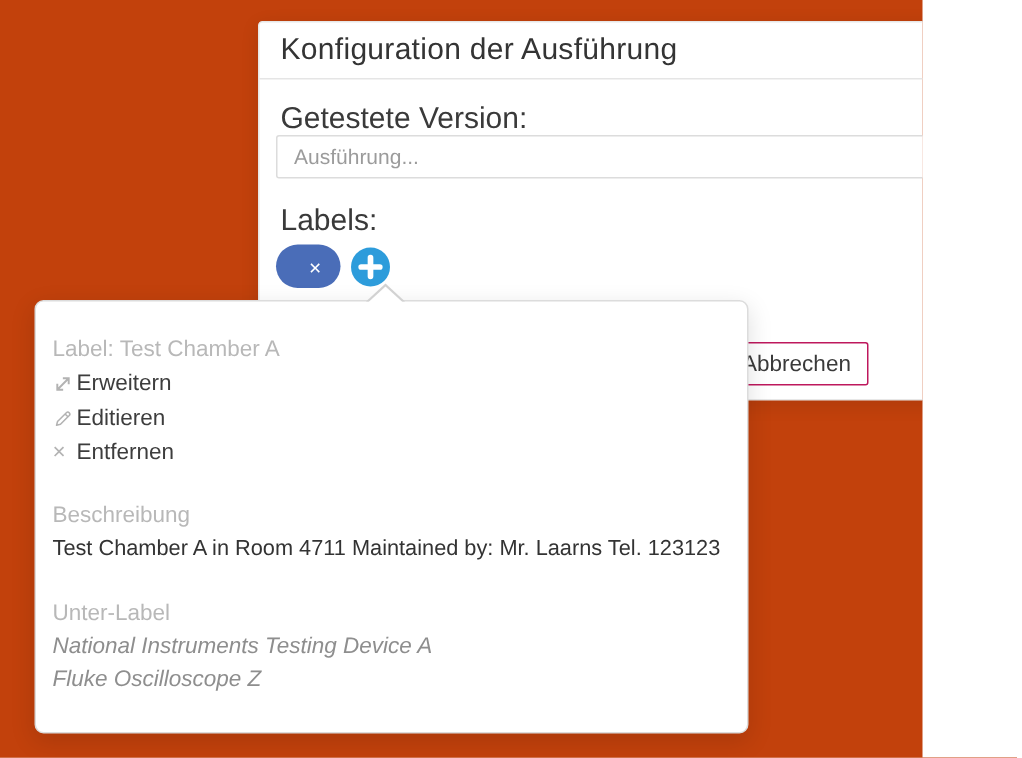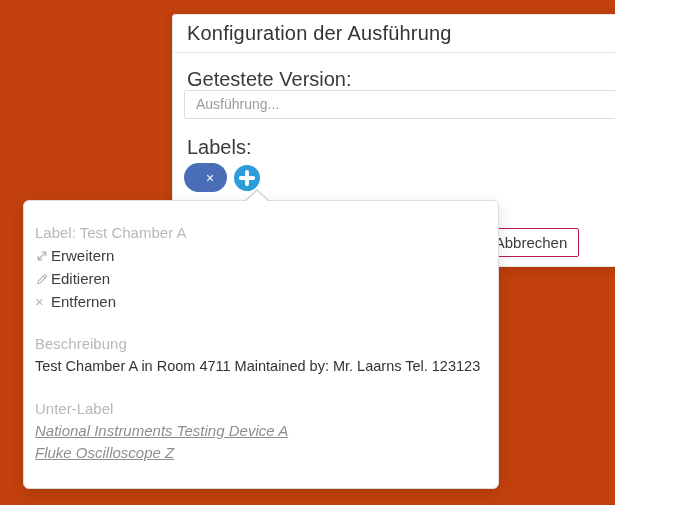--- a/index.html
+++ b/index.html
@@ -72,21 +72,21 @@
   .pop-caret-outer { top:-12px; left:220px; border-bottom:12px solid #d2d2d2; }
   .pop-caret-inner { top:-10px; left:221px; border-left-width:12px; border-right-width:12px; border-bottom:11px solid #fff; }
   .pop-title { font-size:15px; color:#b8b8b8; line-height:23px; }
   .pop-action {
     display:flex; align-items:center; height:23px; font-size:15px; color:#3d3d3d; cursor:pointer;
   }
   .icon-cell { width:14px; display:flex; align-items:center; justify-content:flex-start; margin-right:2px; }
   .x-glyph { font-size:15px; color:#b3b3b3; line-height:1; }
   .section-head { font-size:15px; color:#b8b8b8; margin-top:19px; line-height:23px; }
   .pop-desc { font-size:14.5px; color:#333; line-height:23px; white-space:nowrap; }
-  .sublabel { font-size:15px; font-style:italic; color:#8e8e8e; line-height:22px; white-space:nowrap;text-decoration:underline; }
+  .sublabel { font-size:15px; font-style:italic; color:#8e8e8e; line-height:22px; white-space:nowrap; }
 </style>
 </head>
 <body>
 
 <div class="stage">
 
   <div class="modal">
     <div class="modal-header">
       <span class="modal-title">Konfiguration der Ausführung</span>
       <button class="close-btn">×</button>

